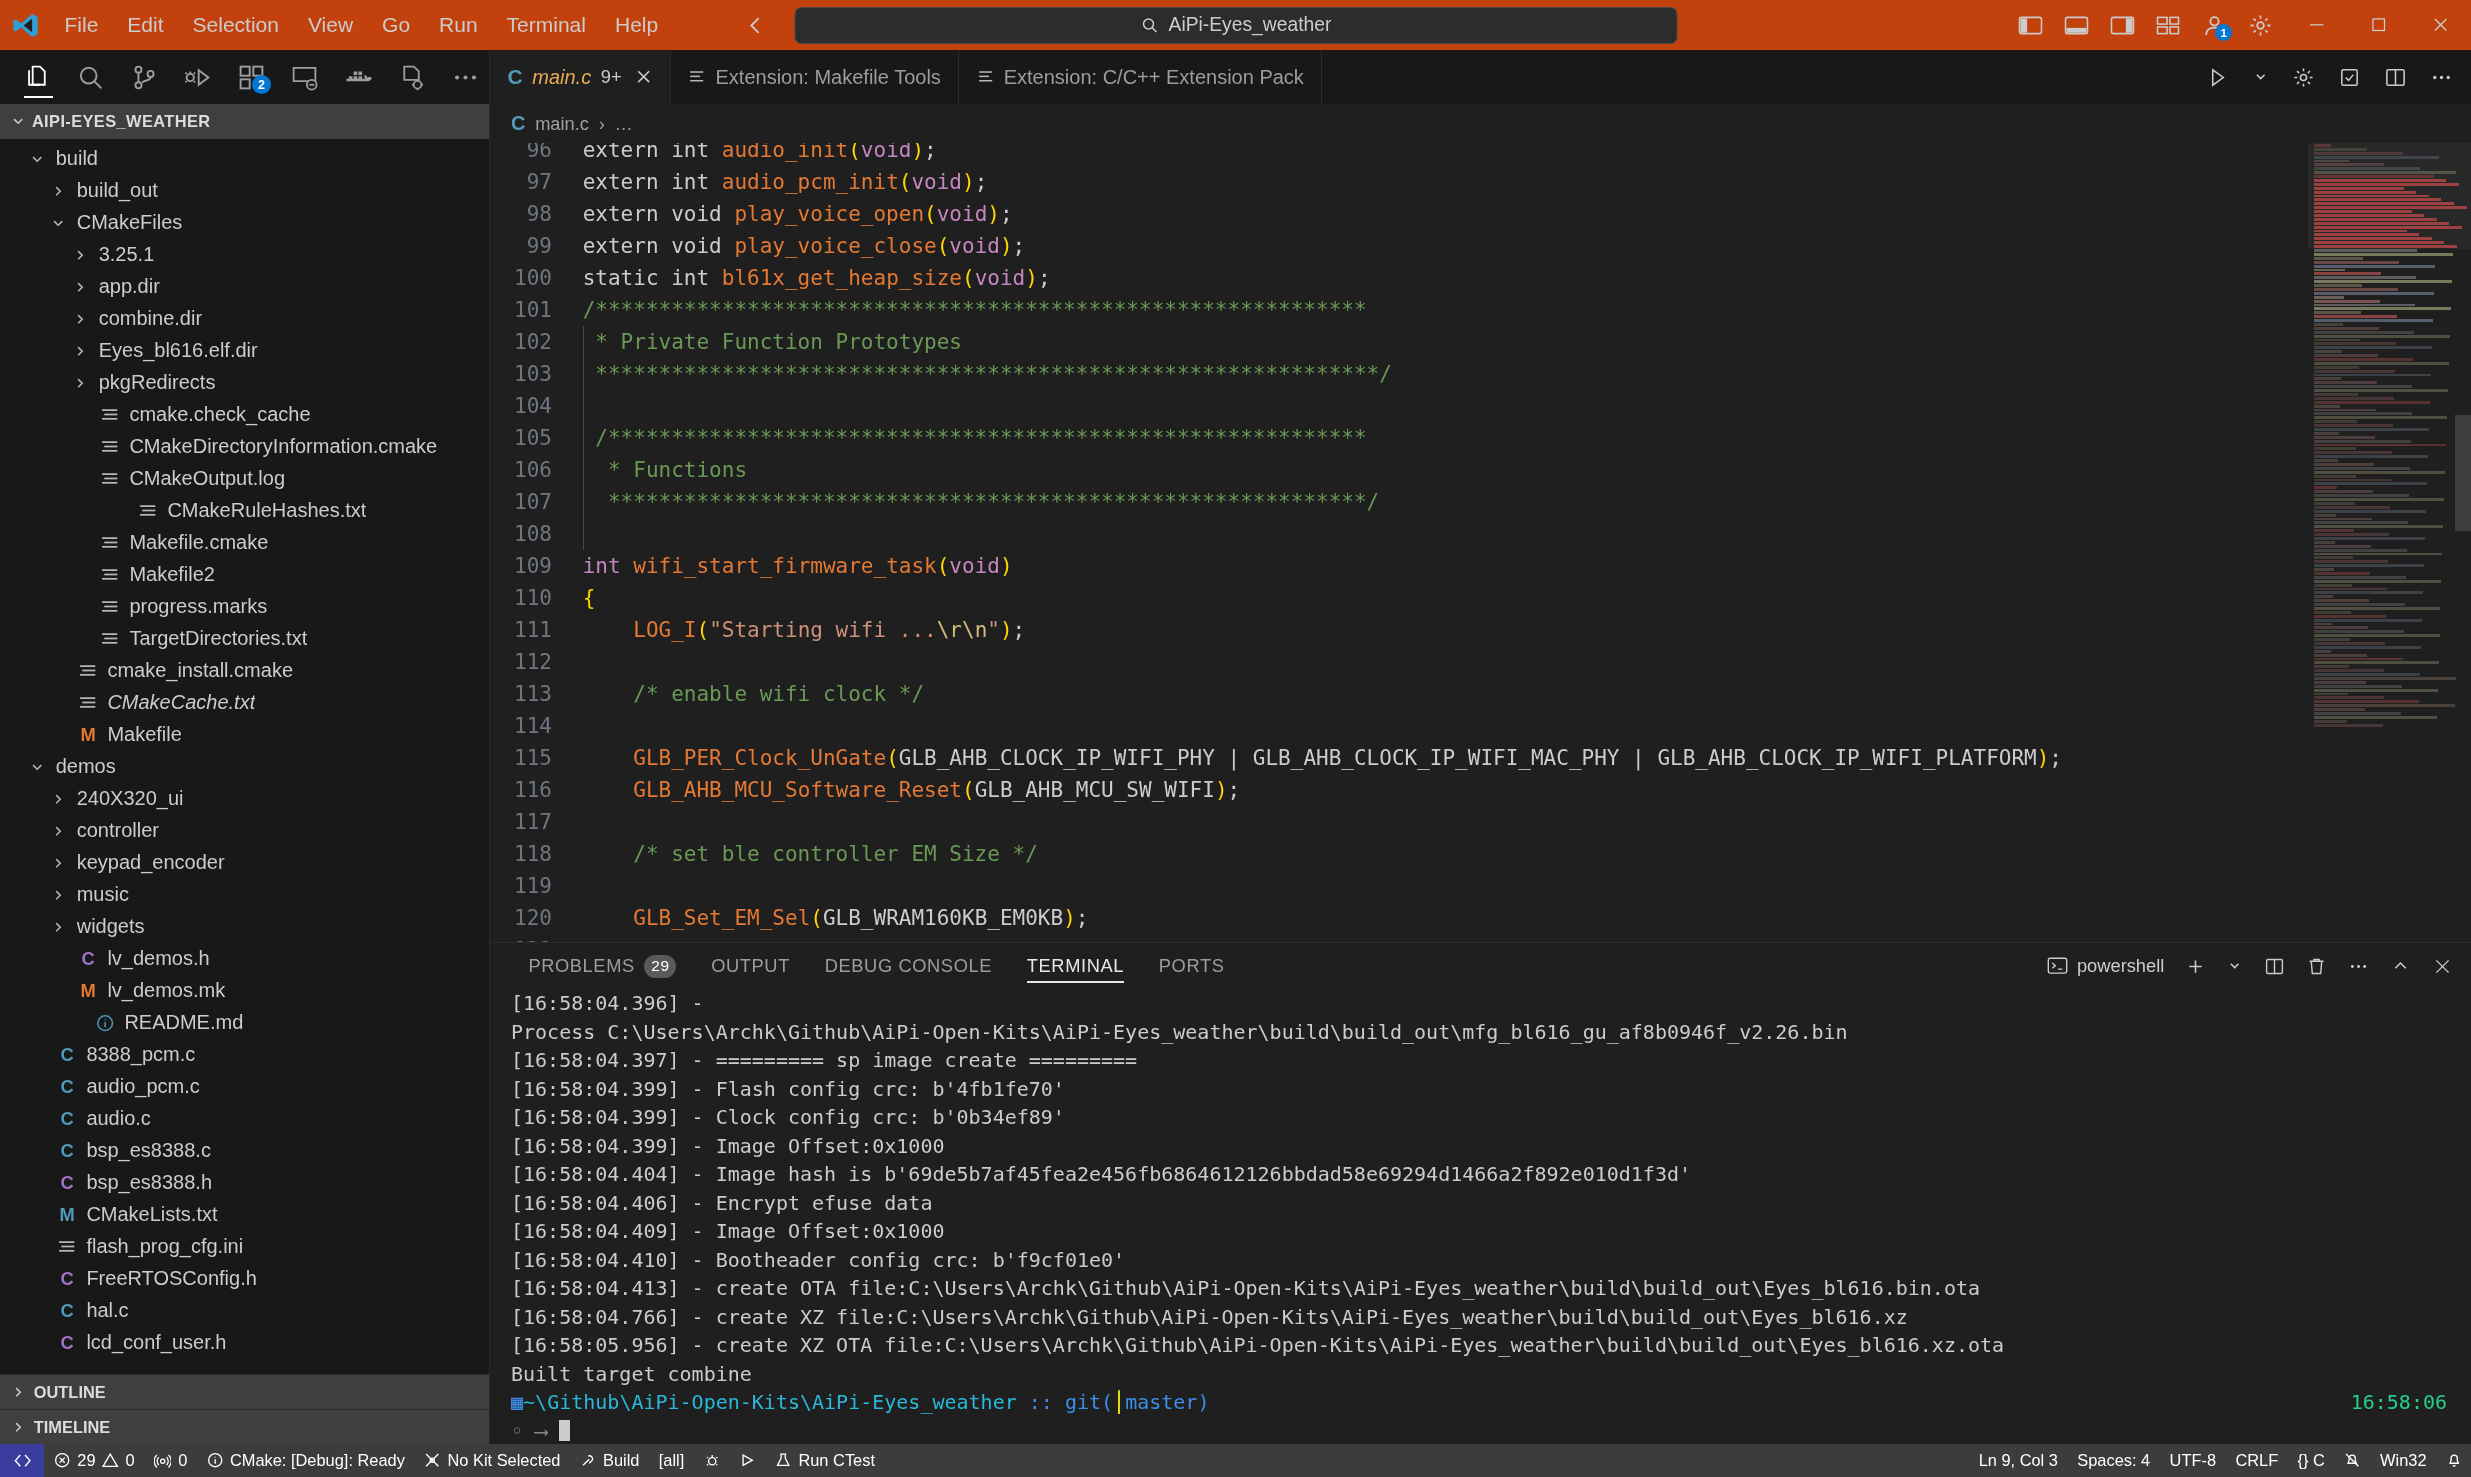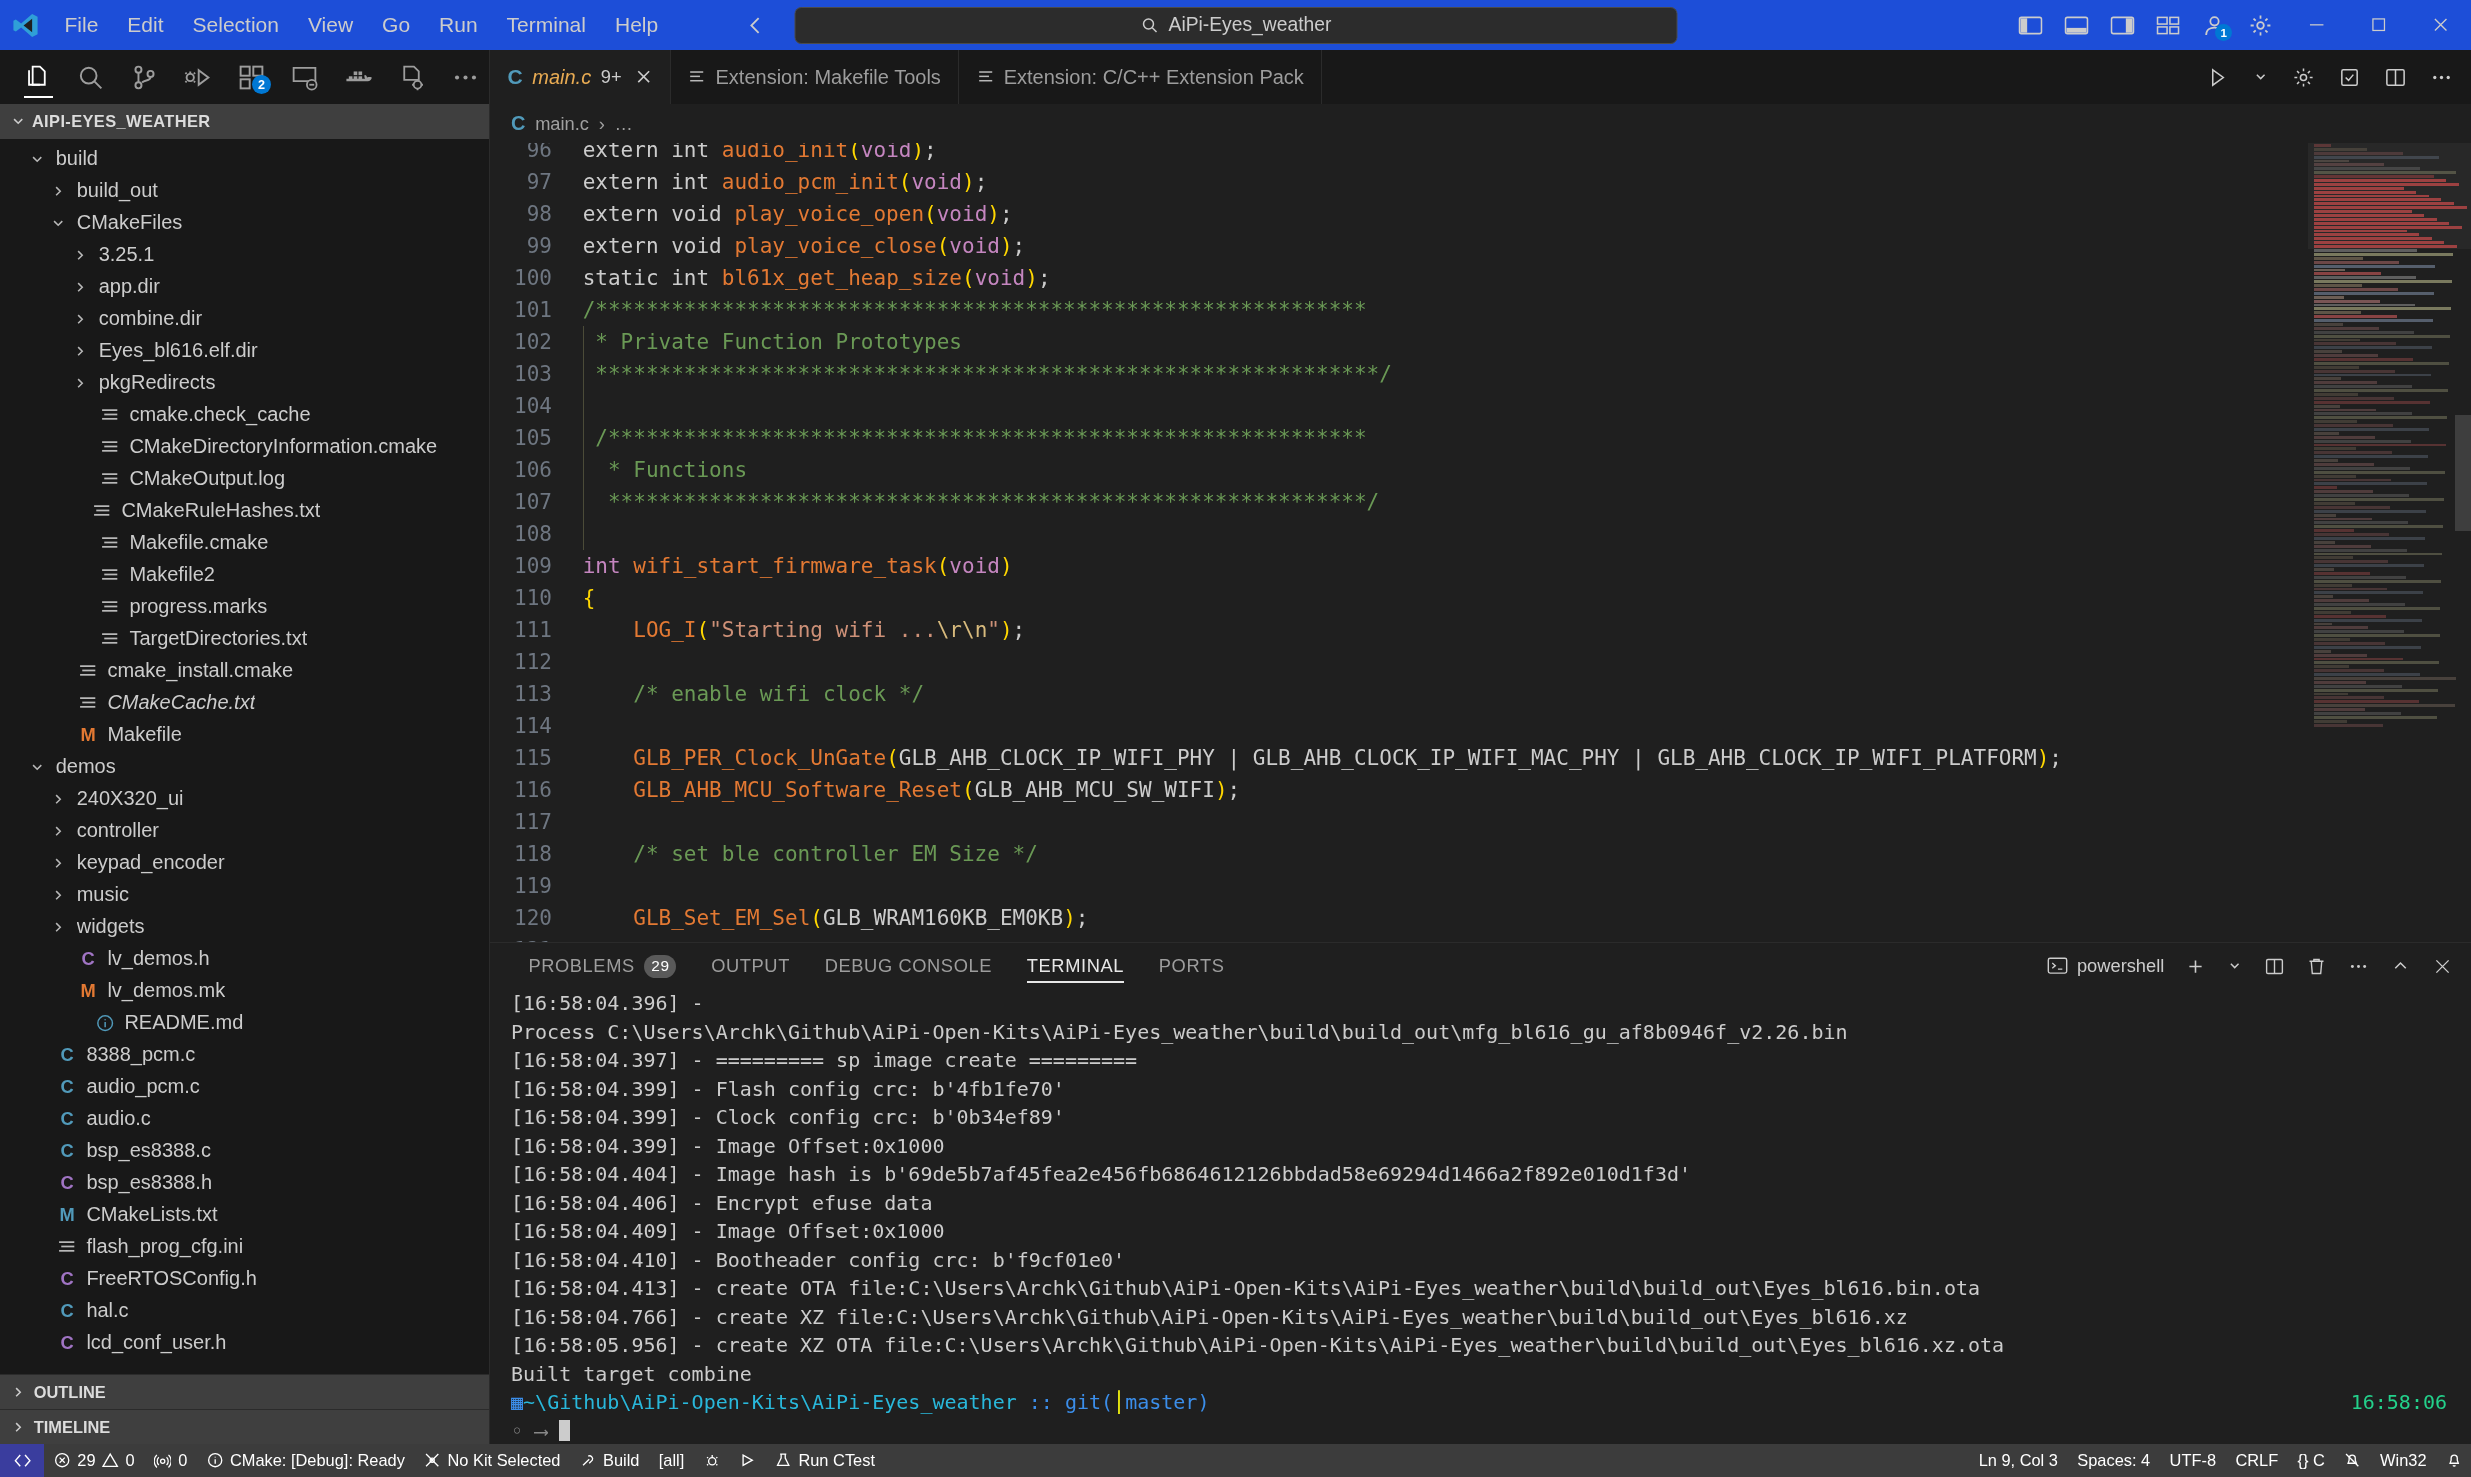--- a/index.html
+++ b/index.html
@@ -7,21 +7,21 @@
     width:2472px; height:1477px; overflow:hidden;
     background:#1f1f1f;
     font-family:"Liberation Sans", sans-serif;
     color:#cccccc;
     -webkit-font-smoothing:antialiased;
   }
   .app{ width:2472px; height:1477px; display:flex; flex-direction:column; }
 
   
   .titlebar{
-    height:50px; background:#1d4ed8; display:flex; align-items:center;
+    height:50px; background:#c2410c; display:flex; align-items:center;
     flex:0 0 50px; position:relative;
   }
   .vs-logo{ width:50px; display:flex; align-items:center; justify-content:center; }
   .menu{ display:flex; align-items:center; gap:0px; }
   .menu-item{
     font-size:21px; color:#cccccc; padding:5.8px 14.5px; white-space:nowrap;
   }
   .titlebar-center{
     position:absolute; left:50%; transform:translateX(-50%);
     width:883px; height:37px; background:#2c2c2c; border:1px solid #4b4b4b;
@@ -468,21 +468,21 @@
             <span class="chev"></span>
             <span class="fico c-gray">
               <svg width="17.4" height="17.4" viewBox="0 0 16 16" fill="#b8b8b8">
                 <rect x="1" y="3" width="14" height="1.6"></rect>
                 <rect x="3" y="7" width="12" height="1.6"></rect>
                 <rect x="1" y="11" width="14" height="1.6"></rect>
               </svg>
             </span>
             <span class="lbl">CMakeOutput.log</span>
           </div>
-          <div class="row" style="padding-left: 62px;">
+          <div class="row" style="padding-left: 108px;">
             <span class="chev"></span>
             <span class="fico c-gray">
               <svg width="17.4" height="17.4" viewBox="0 0 16 16" fill="#b8b8b8">
                 <rect x="1" y="3" width="14" height="1.6"></rect>
                 <rect x="3" y="7" width="12" height="1.6"></rect>
                 <rect x="1" y="11" width="14" height="1.6"></rect>
               </svg>
             </span>
             <span class="lbl">CMakeRuleHashes.txt</span>
           </div>

